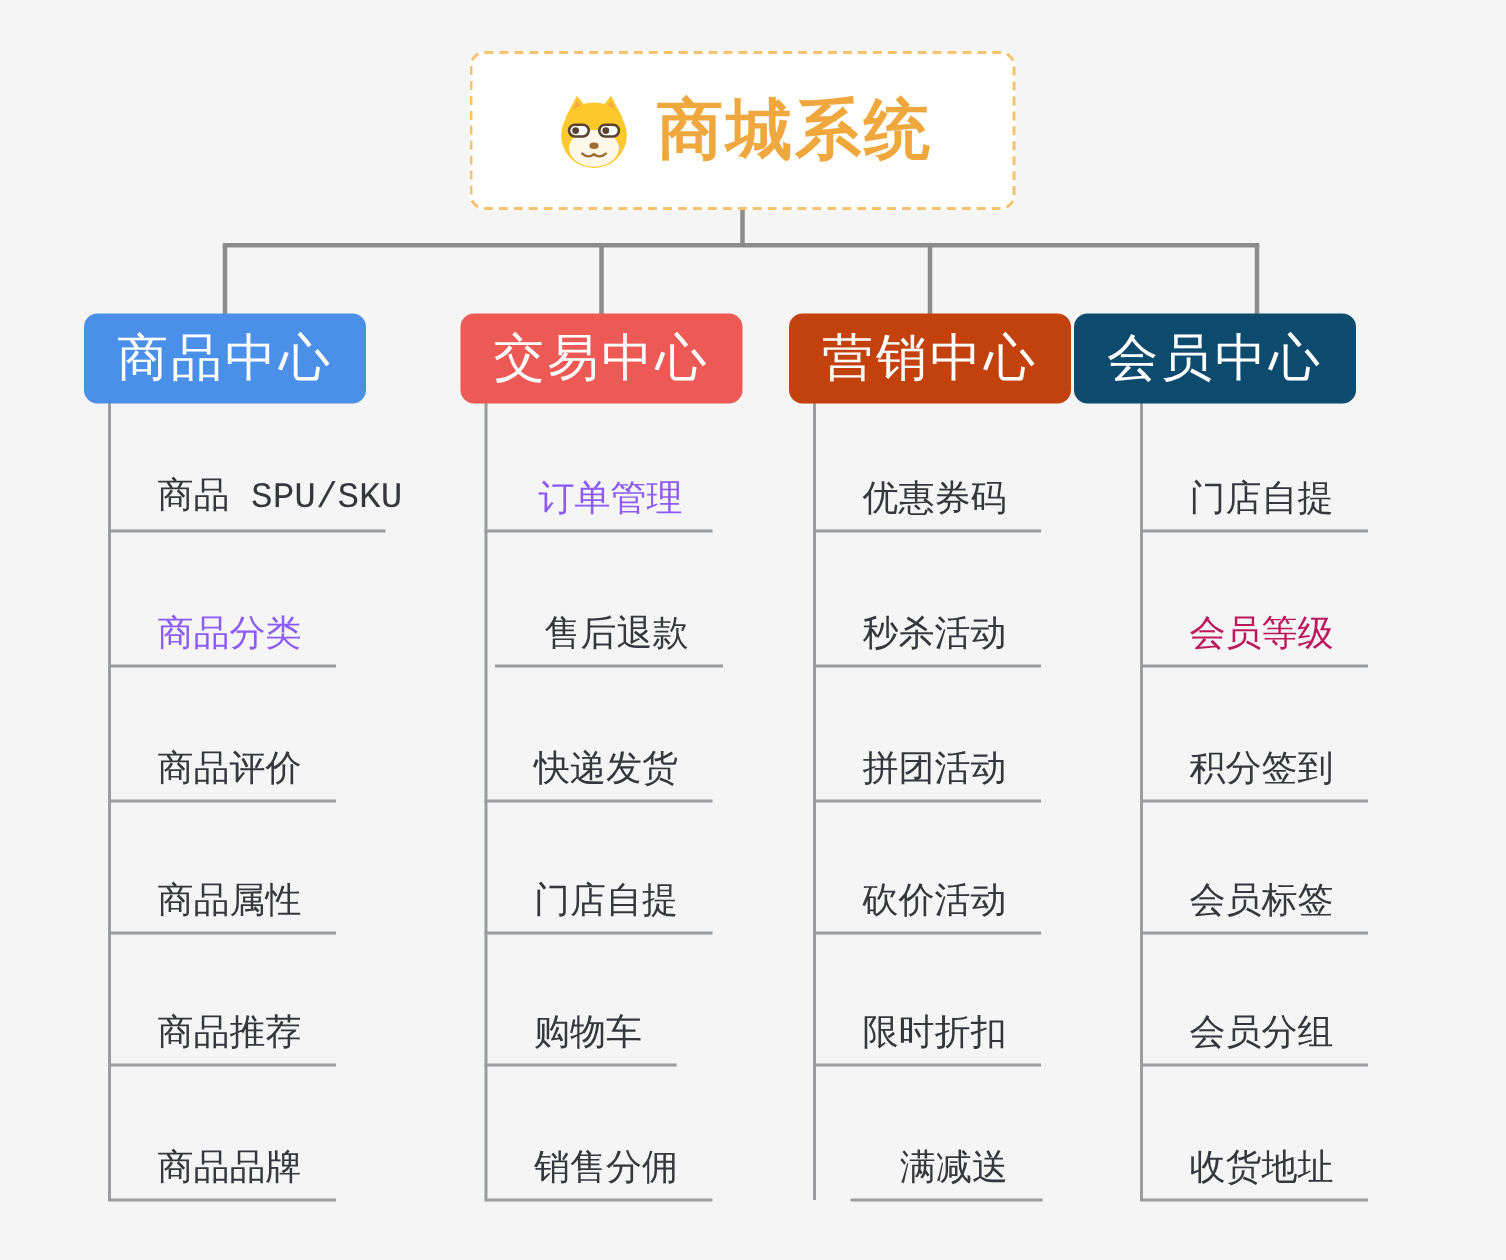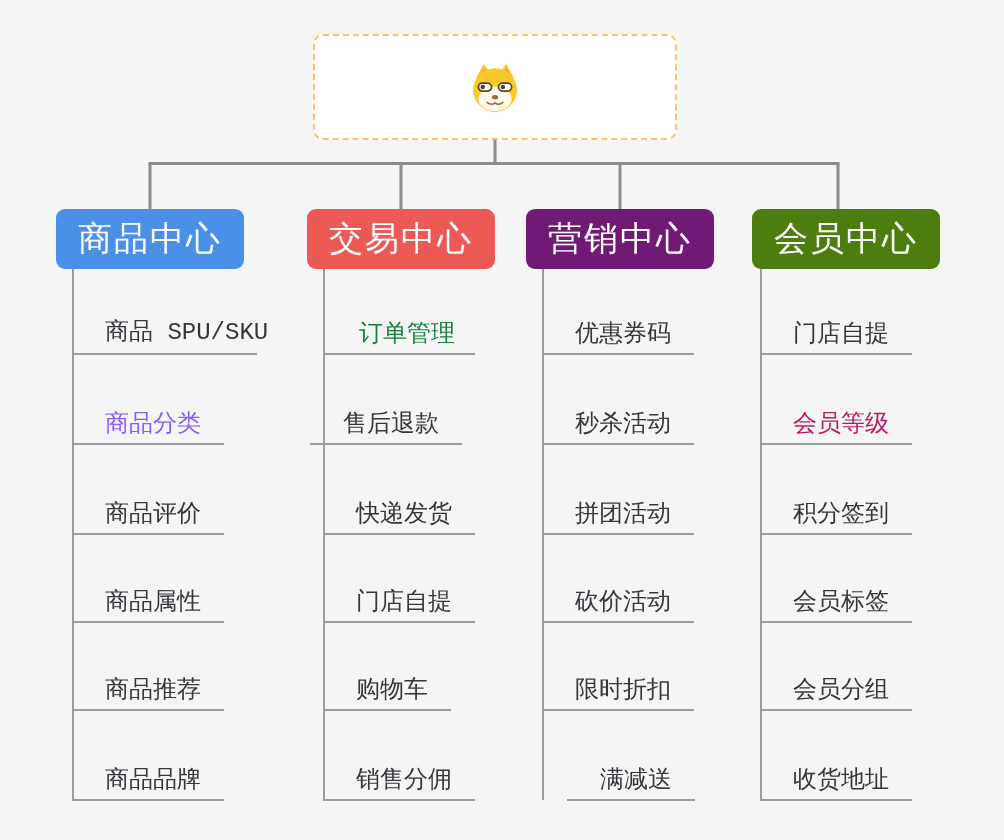--- a/index.html
+++ b/index.html
@@ -66,45 +66,46 @@
       <polygon points="40,12 45,6 50,16" fill="#f3a93c"></polygon>
       <circle cx="32" cy="32" r="25" fill="#fbc92c"></circle>
       <ellipse cx="32" cy="42" rx="19" ry="14" fill="#fef8ea"></ellipse>
       <rect x="13" y="24" width="15" height="9" rx="4.5" fill="#ffffff" stroke="#57432e" stroke-width="2"></rect>
       <rect x="36" y="24" width="15" height="9" rx="4.5" fill="#ffffff" stroke="#57432e" stroke-width="2"></rect>
       <circle cx="18" cy="28.5" r="2.6" fill="#57432e"></circle>
       <circle cx="41" cy="28.5" r="2.6" fill="#57432e"></circle>
       <ellipse cx="32" cy="40" rx="3.5" ry="2.5" fill="#9c6b33"></ellipse>
       <path d="M23 46 Q27.5 50 32 46.5 Q36.5 50 41 46" stroke="#9c6b33" stroke-width="1.8" fill="none" stroke-linecap="round"></path>
     </svg>
+    <span class="root-title" style="color: rgb(240, 167, 62);">商城系统</span>
   </div>
 
   <div id="branches">
       <div class="branch-node" style="left: 56px; top: 209px; background: rgb(74, 143, 232);">商品中心</div>
       <div class="leaf-node" style="left: 72px; top: 309px; width: 185px; border-bottom-color: rgb(154, 156, 160); color: rgb(53, 55, 60); font-family: Liberation Mono, monospace;">商品 SPU/SKU</div>
       <div class="leaf-node" style="left: 72px; top: 399px; width: 152px; border-bottom-color: rgb(154, 156, 160); color: #8b5cf6;">商品分类</div>
       <div class="leaf-node" style="left: 72px; top: 489px; width: 152px; border-bottom-color: rgb(154, 156, 160); color: rgb(53, 55, 60);">商品评价</div>
       <div class="leaf-node" style="left: 72px; top: 577px; width: 152px; border-bottom-color: rgb(154, 156, 160); color: rgb(53, 55, 60);">商品属性</div>
       <div class="leaf-node" style="left: 72px; top: 665px; width: 152px; border-bottom-color: rgb(154, 156, 160); color: rgb(53, 55, 60);">商品推荐</div>
       <div class="leaf-node" style="left: 72px; top: 755px; width: 152px; border-bottom-color: rgb(154, 156, 160); color: rgb(53, 55, 60);">商品品牌</div>
       <div class="branch-node" style="left: 307px; top: 209px; background: rgb(237, 90, 86);">交易中心</div>
-      <div class="leaf-node" style="left: 323px; top: 309px; width: 152px; border-bottom-color: rgb(154, 156, 160); color: #15803d; padding-left: 36px;">订单管理</div>
-      <div class="leaf-node" style="left: 310px; top: 399px; width: 152px; border-bottom-color: rgb(154, 156, 160); color: rgb(53, 55, 60);">售后退款</div>
+      <div class="leaf-node" style="left: 323px; top: 309px; width: 152px; border-bottom-color: rgb(154, 156, 160); color: #8b5cf6; padding-left: 36px;">订单管理</div>
+      <div class="leaf-node" style="left: 330px; top: 399px; width: 152px; border-bottom-color: rgb(154, 156, 160); color: rgb(53, 55, 60);">售后退款</div>
       <div class="leaf-node" style="left: 323px; top: 489px; width: 152px; border-bottom-color: rgb(154, 156, 160); color: rgb(53, 55, 60);">快递发货</div>
       <div class="leaf-node" style="left: 323px; top: 577px; width: 152px; border-bottom-color: rgb(154, 156, 160); color: rgb(53, 55, 60);">门店自提</div>
       <div class="leaf-node" style="left: 323px; top: 665px; width: 128px; border-bottom-color: rgb(154, 156, 160); color: rgb(53, 55, 60);">购物车</div>
       <div class="leaf-node" style="left: 323px; top: 755px; width: 152px; border-bottom-color: rgb(154, 156, 160); color: rgb(53, 55, 60);">销售分佣</div>
-      <div class="branch-node" style="left: 526px; top: 209px; background: #701a75;">营销中心</div>
+      <div class="branch-node" style="left: 526px; top: 209px; background: #c2410c;">营销中心</div>
       <div class="leaf-node" style="left: 542px; top: 309px; width: 152px; border-bottom-color: rgb(154, 156, 160); color: rgb(53, 55, 60);">优惠券码</div>
       <div class="leaf-node" style="left: 542px; top: 399px; width: 152px; border-bottom-color: rgb(154, 156, 160); color: rgb(53, 55, 60);">秒杀活动</div>
       <div class="leaf-node" style="left: 542px; top: 489px; width: 152px; border-bottom-color: rgb(154, 156, 160); color: rgb(53, 55, 60);">拼团活动</div>
       <div class="leaf-node" style="left: 542px; top: 577px; width: 152px; border-bottom-color: rgb(154, 156, 160); color: rgb(53, 55, 60);">砍价活动</div>
       <div class="leaf-node" style="left: 542px; top: 665px; width: 152px; border-bottom-color: rgb(154, 156, 160); color: rgb(53, 55, 60);">限时折扣</div>
       <div class="leaf-node" style="left: 567px; top: 755px; width: 128px; border-bottom-color: rgb(154, 156, 160); color: rgb(53, 55, 60);">满减送</div>
-      <div class="branch-node" style="left: 752px; top: 209px; background: #4d7c0f;">会员中心</div>
+      <div class="branch-node" style="left: 716px; top: 209px; background: #0c4a6e;">会员中心</div>
       <div class="leaf-node" style="left: 760px; top: 309px; width: 152px; border-bottom-color: rgb(154, 156, 160); color: rgb(53, 55, 60);">门店自提</div>
       <div class="leaf-node" style="left: 760px; top: 399px; width: 152px; border-bottom-color: rgb(154, 156, 160); color: #be185d;">会员等级</div>
       <div class="leaf-node" style="left: 760px; top: 489px; width: 152px; border-bottom-color: rgb(154, 156, 160); color: rgb(53, 55, 60);">积分签到</div>
       <div class="leaf-node" style="left: 760px; top: 577px; width: 152px; border-bottom-color: rgb(154, 156, 160); color: rgb(53, 55, 60);">会员标签</div>
       <div class="leaf-node" style="left: 760px; top: 665px; width: 152px; border-bottom-color: rgb(154, 156, 160); color: rgb(53, 55, 60);">会员分组</div>
       <div class="leaf-node" style="left: 760px; top: 755px; width: 152px; border-bottom-color: rgb(154, 156, 160); color: rgb(53, 55, 60);">收货地址</div>
     </div>
 </div>
 
 </body></html>

